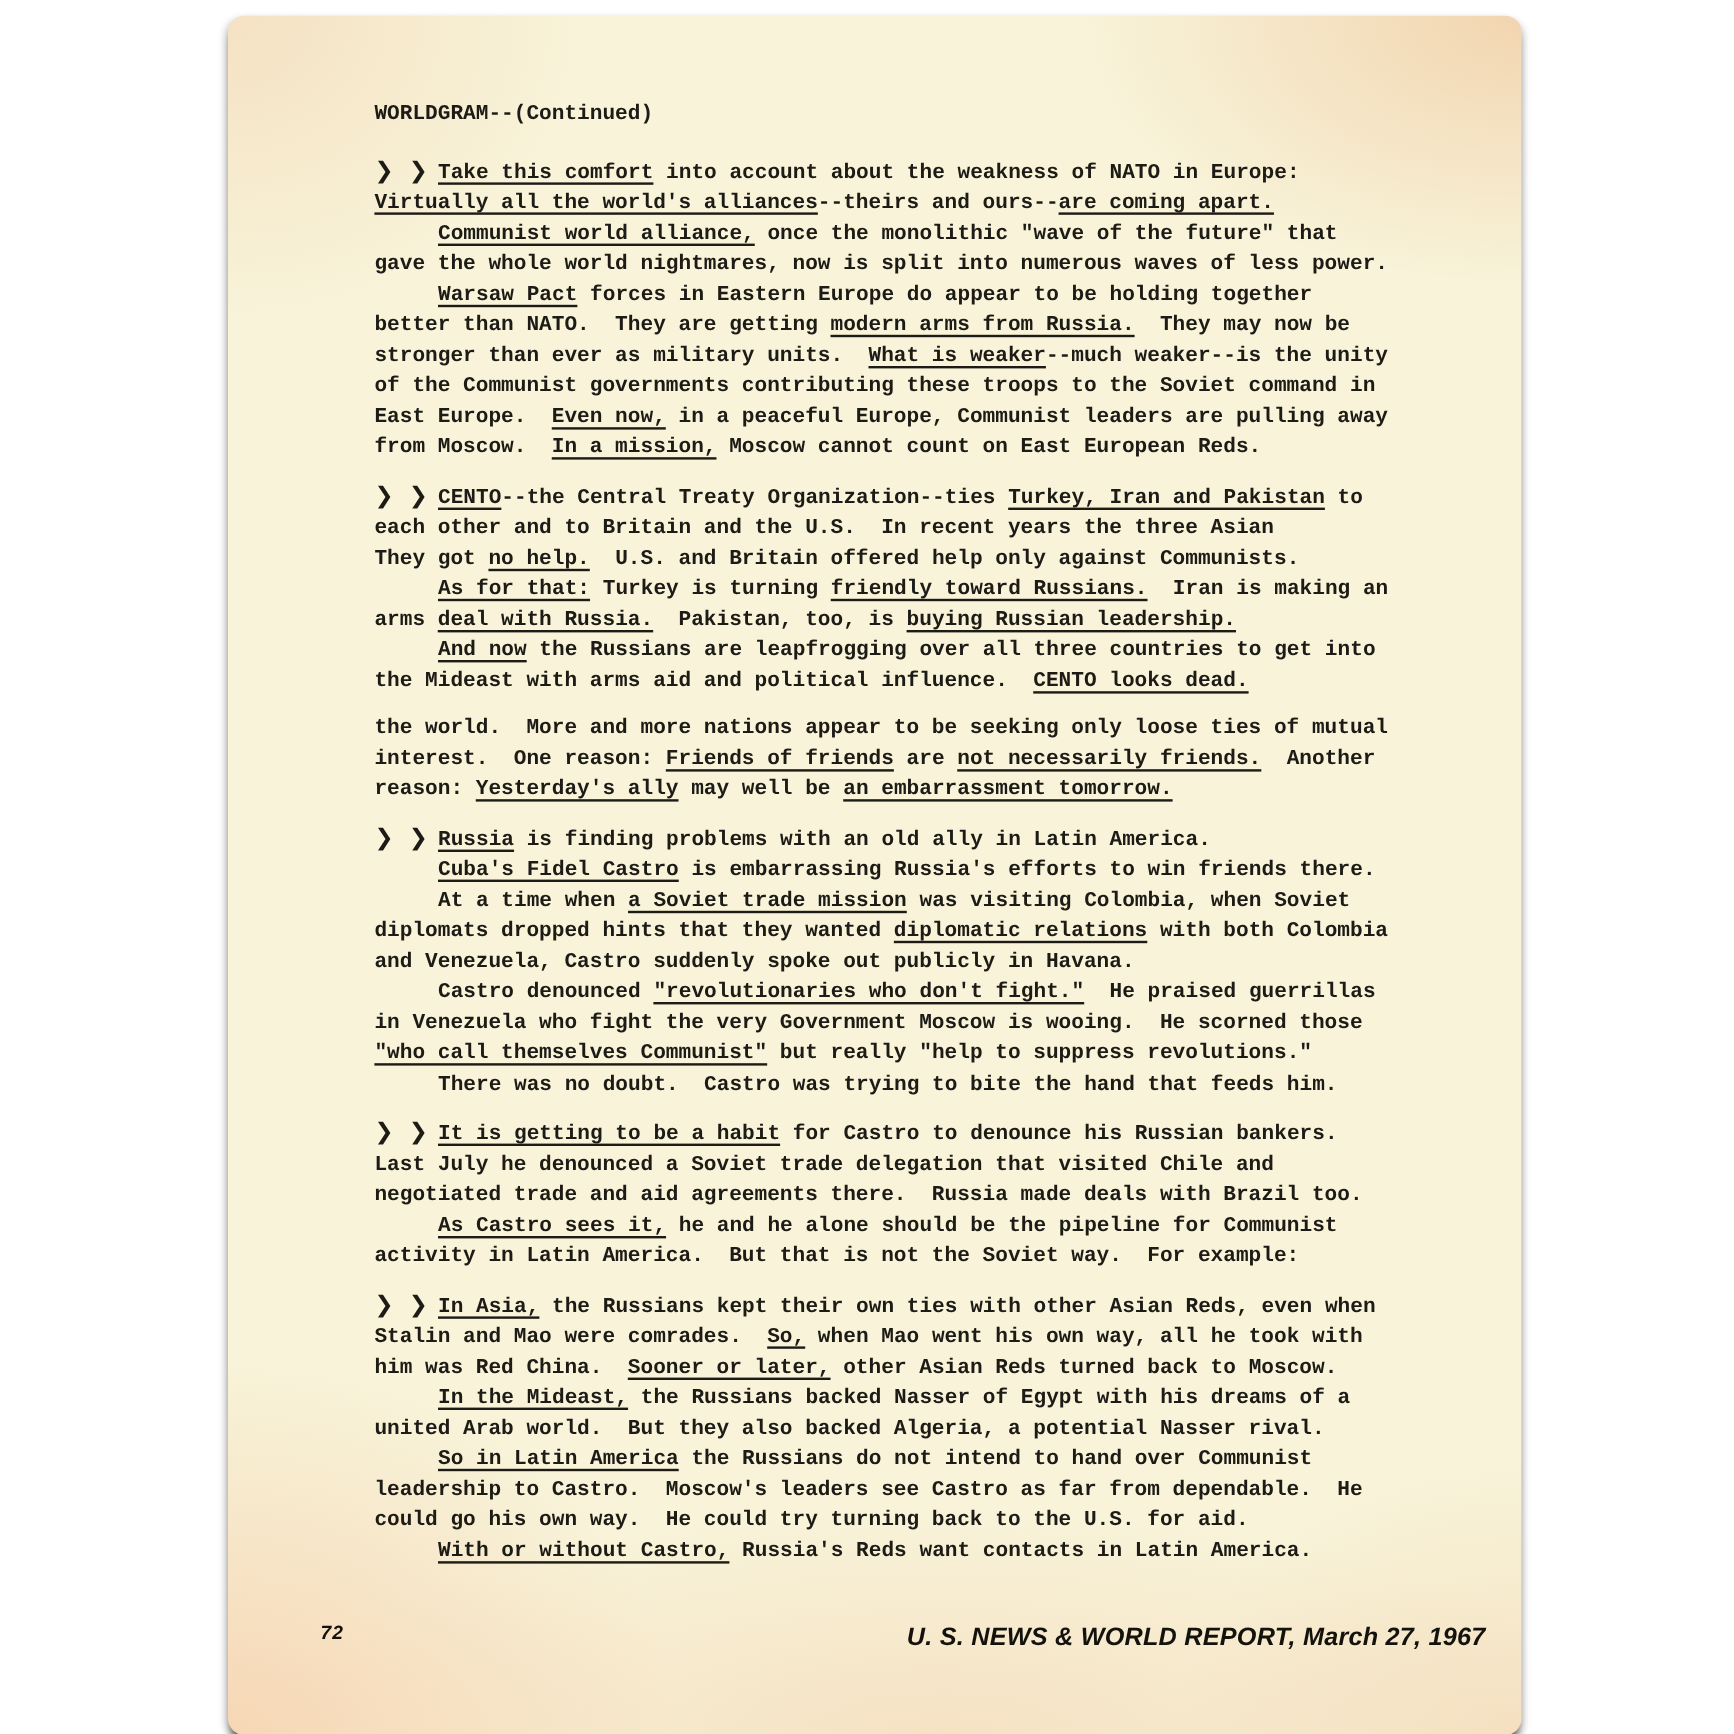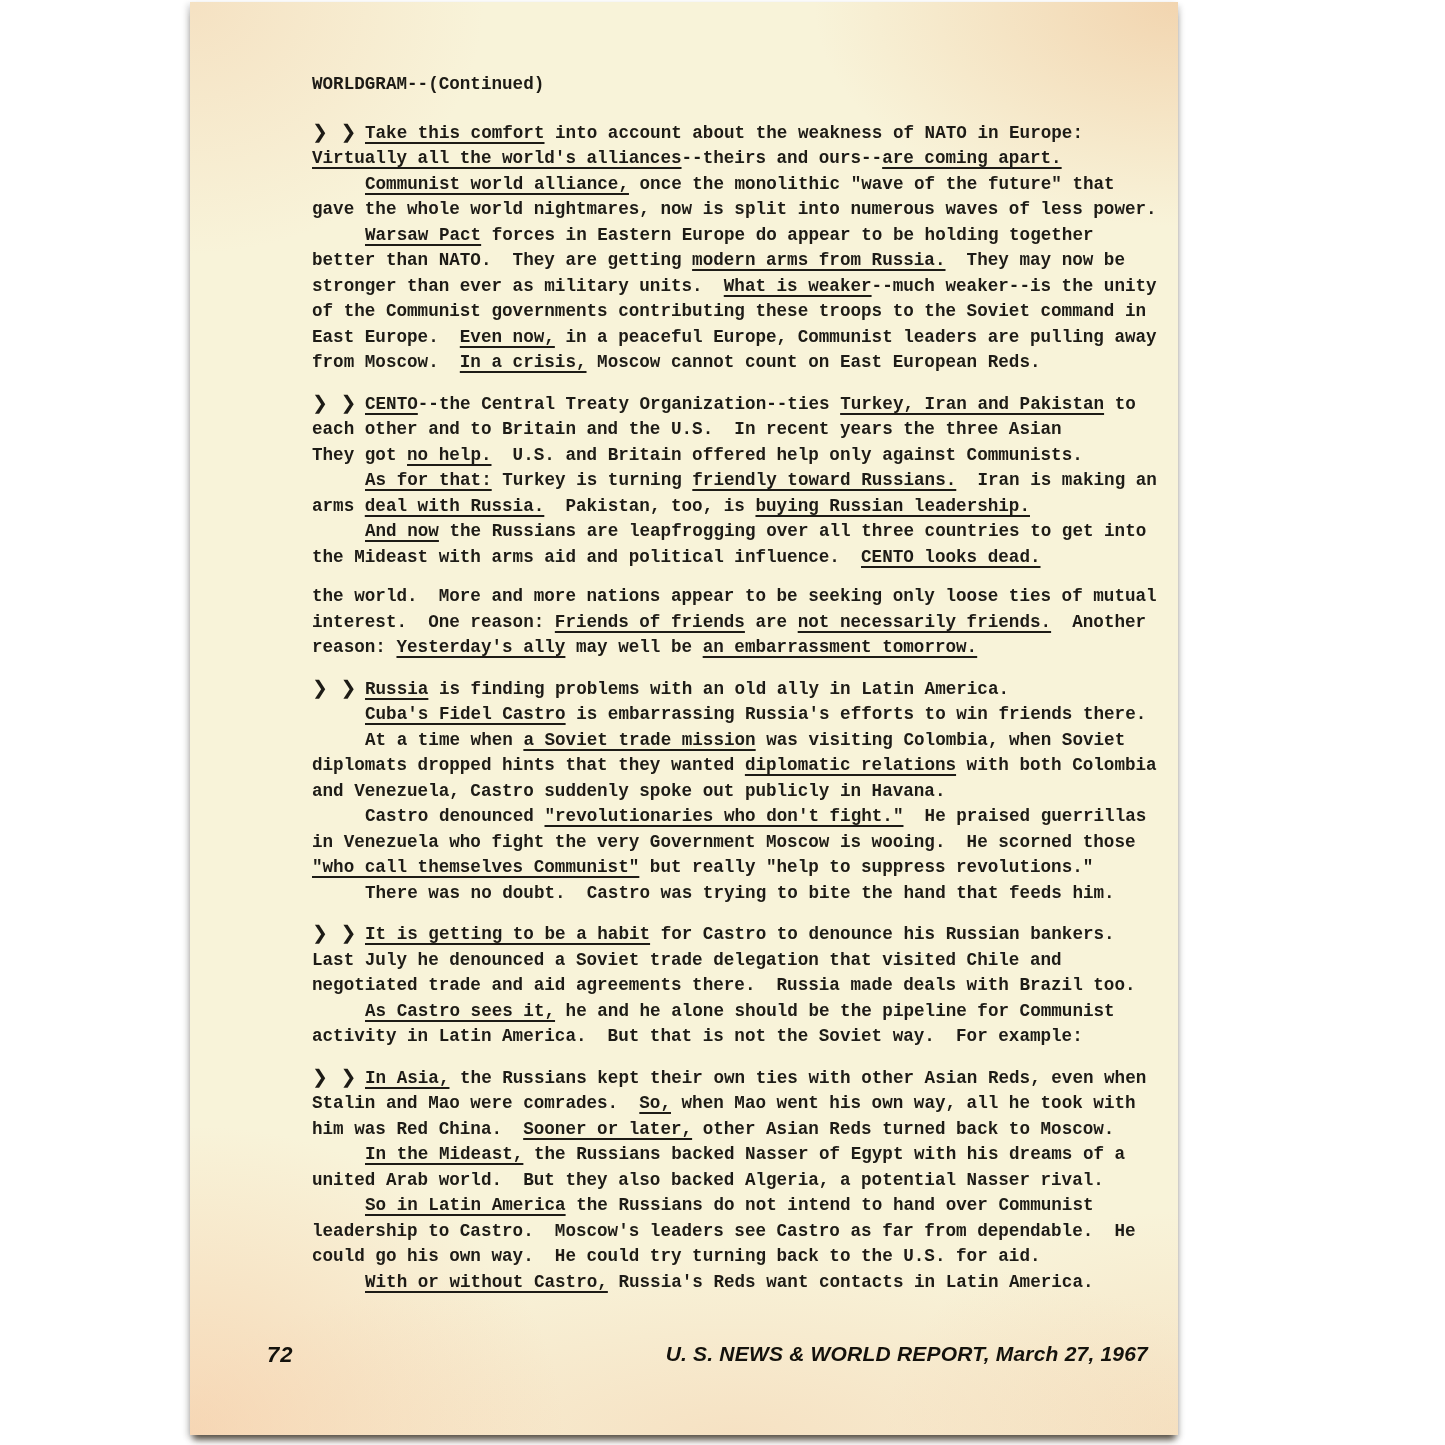--- a/index.html
+++ b/index.html
@@ -4,30 +4,30 @@
 <style>
   :root{
     --paper:#f8f3d9;
     --text:#1d1b16;
     --footer-text:#14120c;
   }
   *{margin:0;padding:0;box-sizing:border-box;}
   html,body{width:1445px;height:1445px;background:#ffffff;overflow:hidden;}
   .stage{position:relative;width:1445px;height:1445px;}
   .paper{
-    position:absolute;left:190px;top:2px;width:988px;height:1433px;
+    position:absolute;left:190px;top:13px;width:1078px;height:1433px;
     background-color:var(--paper);
     background-image:
       radial-gradient(ellipse 520px 320px at 100% 0%, rgba(238,193,148,0.60), rgba(238,193,148,0) 70%),
       radial-gradient(ellipse 420px 360px at 0% 0%, rgba(242,208,172,0.50), rgba(242,208,172,0) 70%),
       radial-gradient(ellipse 520px 430px at 0% 100%, rgba(245,197,158,0.62), rgba(245,197,158,0) 72%),
       radial-gradient(ellipse 760px 250px at 55% 100%, rgba(243,204,168,0.45), rgba(243,204,168,0) 75%),
       radial-gradient(ellipse 420px 320px at 100% 100%, rgba(241,204,166,0.45), rgba(241,204,166,0) 70%);
     box-shadow:-3px 2px 6px rgba(0,0,0,0.14), 3px 3px 5px rgba(0,0,0,0.10), 0 8px 7px -3px rgba(83,74,59,0.85);
-    border-radius:0;
+    border-radius:14px;
   }
   .content{
     position:absolute;left:122px;top:70px;width:886px;
     font-family:"Liberation Mono","DejaVu Sans Mono",monospace;
     font-weight:700;
     font-size:17.6px;
     line-height:25.5px;
     color:var(--text);
     -webkit-font-smoothing:antialiased;
   }
@@ -43,42 +43,42 @@
     vertical-align:baseline;line-height:25.5px;
   }
   .u{text-decoration:underline;text-decoration-thickness:1.8px;text-underline-offset:4px;}
   .footer{
     position:absolute;left:77px;right:30px;top:1340px;
     display:flex;justify-content:space-between;align-items:flex-start;
     font-family:"Liberation Sans",sans-serif;
     font-weight:bold;font-style:italic;
     color:var(--footer-text);
   }
-  .pagenum{font-size:22px;letter-spacing:1px;}
+  .pagenum{font-size:16px;letter-spacing:1px;}
   .credit{font-size:21px;letter-spacing:0.2px;}
 </style>
 </head>
 <body style="background: rgb(255, 255, 255);">
 
 <div class="stage">
   <div class="paper">
     <div class="content">
       <div class="header-line">WORLDGRAM--(Continued)</div>
       <div id="blocks">
           <div class="block">
             <div class="line"><span class="bullet">❯ ❯</span><span class="u">Take this comfort</span><span> into account about the weakness of NATO in Europe:</span></div>
             <div class="line"><span class="u">Virtually all the world's alliances</span><span>--theirs and ours--</span><span class="u">are coming apart.</span></div>
             <div class="line ind"><span class="u">Communist world alliance,</span><span> once the monolithic "wave of the future" that</span></div>
             <div class="line"><span>gave the whole world nightmares, now is split into numerous waves of less power.</span></div>
             <div class="line ind"><span class="u">Warsaw Pact</span><span> forces in Eastern Europe do appear to be holding together</span></div>
             <div class="line"><span>better than NATO.  They are getting </span><span class="u">modern arms from Russia.</span><span>  They may now be</span></div>
             <div class="line"><span>stronger than ever as military units.  </span><span class="u">What is weaker</span><span>--much weaker--is the unity</span></div>
             <div class="line"><span>of the Communist governments contributing these troops to the Soviet command in</span></div>
             <div class="line"><span>East Europe.  </span><span class="u">Even now,</span><span> in a peaceful Europe, Communist leaders are pulling away</span></div>
-            <div class="line"><span>from Moscow.  </span><span class="u">In a crisis,</span><span> Moscow cannot count on East European Reds.</span></div>
+            <div class="line"><span>from Moscow.  </span><span class="u">In a mission,</span><span> Moscow cannot count on East European Reds.</span></div>
           </div>
           <div class="block">
             <div class="line"><span class="bullet">❯ ❯</span><span class="u">CENTO</span><span>--the Central Treaty Organization--ties </span><span class="u">Turkey, Iran and Pakistan</span><span> to</span></div>
             <div class="line"><span>each other and to Britain and the U.S.  In recent years the three Asian</span></div>
             <div class="line"><span>They got </span><span class="u">no help.</span><span>  U.S. and Britain offered help only against Communists.</span></div>
             <div class="line ind"><span class="u">As for that:</span><span> Turkey is turning </span><span class="u">friendly toward Russians.</span><span>  Iran is making an</span></div>
             <div class="line"><span>arms </span><span class="u">deal with Russia.</span><span>  Pakistan, too, is </span><span class="u">buying Russian leadership.</span></div>
             <div class="line ind"><span class="u">And now</span><span> the Russians are leapfrogging over all three countries to get into</span></div>
             <div class="line"><span>the Mideast with arms aid and political influence.  </span><span class="u">CENTO looks dead.</span></div>
           </div>

